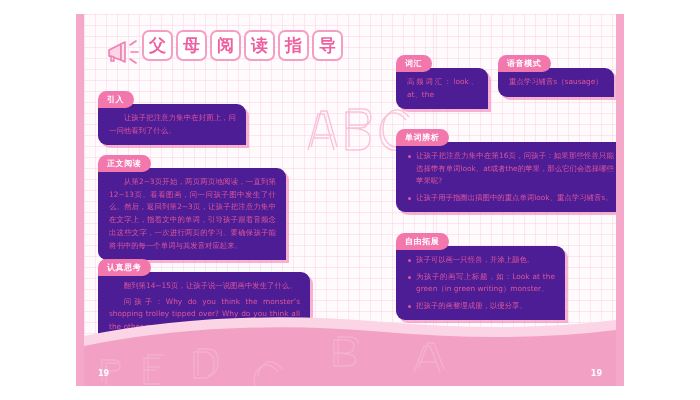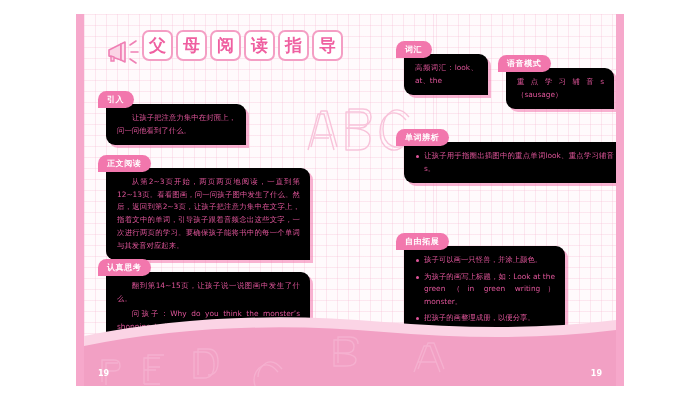--- a/index.html
+++ b/index.html
@@ -53,26 +53,25 @@
     background:#f277ad;color:#fff;
     font-size:8px;font-weight:bold;
     padding:3px 10px 3px 9px;
     border-radius:9px 9px 9px 0;
     letter-spacing:.6px;
     font-family:"DejaVu Sans",sans-serif;
     white-space:nowrap;
   }
   .body{
     position:relative;margin-top:-4px;
-    background:#000000;
+    background:#4c1d95;
     border-top-right-radius:9px;
     border-bottom-left-radius:9px;
     padding:8px 10px 8px 11px;
     box-shadow:3px 3px 0 rgba(242,119,173,.55);
-    margin-left:8px;
   }
   .body::after{
     content:"";position:absolute;right:-0px;bottom:-0px;
   }
   .body p{
     margin:0 0 3px 0;
     font-size:7.4px;line-height:1.72;color:#e0559a;
     font-family:"DejaVu Sans",sans-serif;
     text-align:justify;
   }
@@ -145,53 +144,54 @@
       </g>
     </svg>
 
     <div class="card" style="left:14px;top:74px;width:148px;">
       <span class="tab">引入</span>
       <div class="body">
         <p class="indent">让孩子把注意力集中在封面上，问一问他看到了什么。</p>
       </div>
     </div>
 
-    <div class="card" style="left:14px;top:138px;width:212px;">
+    <div class="card" style="left:14px;top:138px;width:188px;">
       <span class="tab">正文阅读</span>
       <div class="body">
         <p class="indent">从第2~3页开始，两页两页地阅读，一直到第12~13页。看看图画，问一问孩子图中发生了什么。然后，返回到第2~3页，让孩子把注意力集中在文字上，指着文中的单词，引导孩子跟着音频念出这些文字，一次进行两页的学习。要确保孩子能将书中的每一个单词与其发音对应起来。</p>
       </div>
     </div>
 
     <div class="card" style="left:14px;top:242px;width:212px;">
       <span class="tab">认真思考</span>
       <div class="body">
         <p class="indent">翻到第14~15页，让孩子说一说图画中发生了什么。</p>
         <p class="indent">问孩子：Why do you think the monster’s shopping trolley tipped over? Why do you think all the other monsters are happy? 你觉得那个怪兽的购物车为什么会翻倒呢? 你觉得其他怪兽都很高兴的原因是什么?</p>
       </div>
     </div>
 
-    <div class="card" style="left:312px;top:24px;width:92px;">
+    <div class="card" style="left:312px;top:38px;width:92px;">
       <span class="tab">词汇</span>
       <div class="body">
         <p>高频词汇：look、at、the</p>
       </div>
     </div>
 
     <div class="card" style="left:414px;top:38px;width:116px;">
       <span class="tab">语音模式</span>
       <div class="body">
         <p>重点学习辅音s（sausage）</p>
       </div>
     </div>
 
     <div class="card" style="left:312px;top:112px;width:228px;">
       <span class="tab">单词辨析</span>
       <div class="body">
         <ul class="bul">
+          <li>让孩子把注意力集中在第16页，问孩子：如果那些怪兽只能选择带有单词look、at或者the的苹果，那么它们会选择哪些苹果呢?</li>
           <li>让孩子用手指圈出插图中的重点单词look、重点学习辅音s。</li>
         </ul>
       </div>
     </div>
 
     <div class="card" style="left:312px;top:216px;width:169px;">
       <span class="tab">自由拓展</span>
       <div class="body">
         <ul class="bul">
           <li>孩子可以画一只怪兽，并涂上颜色。</li>

